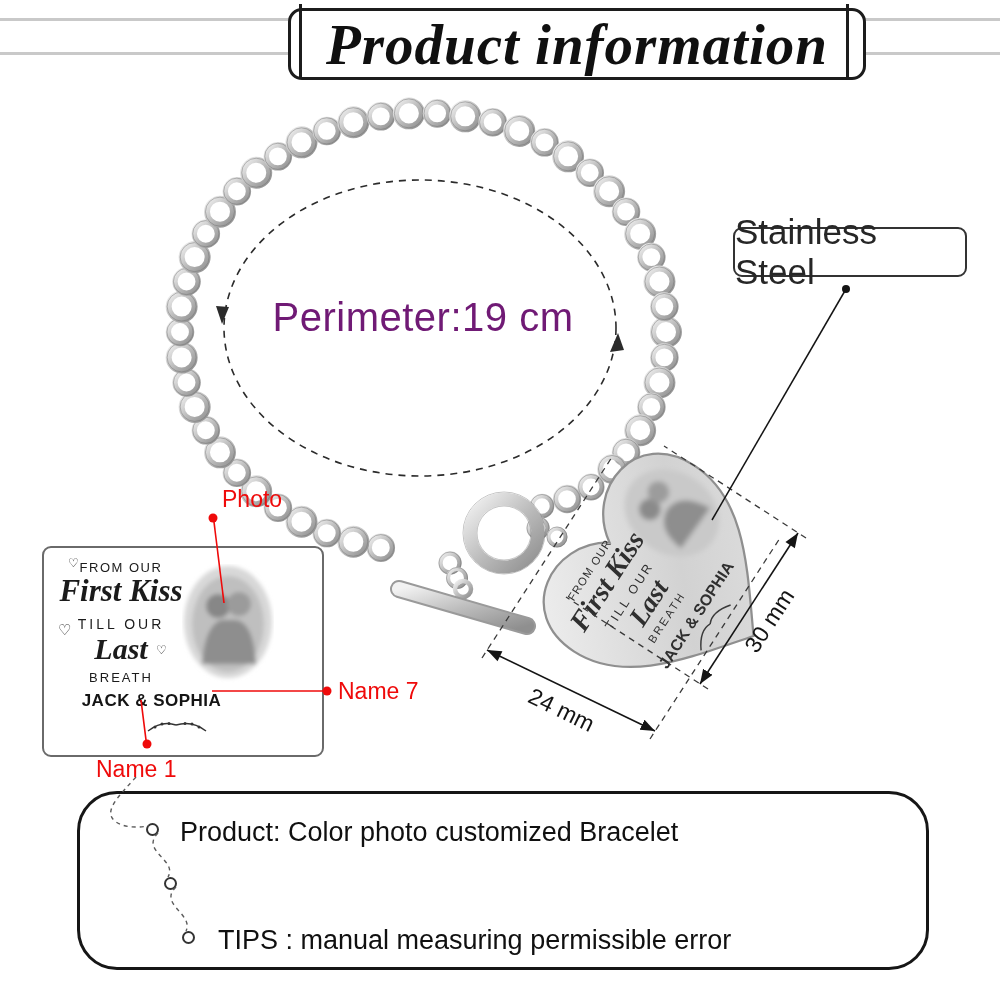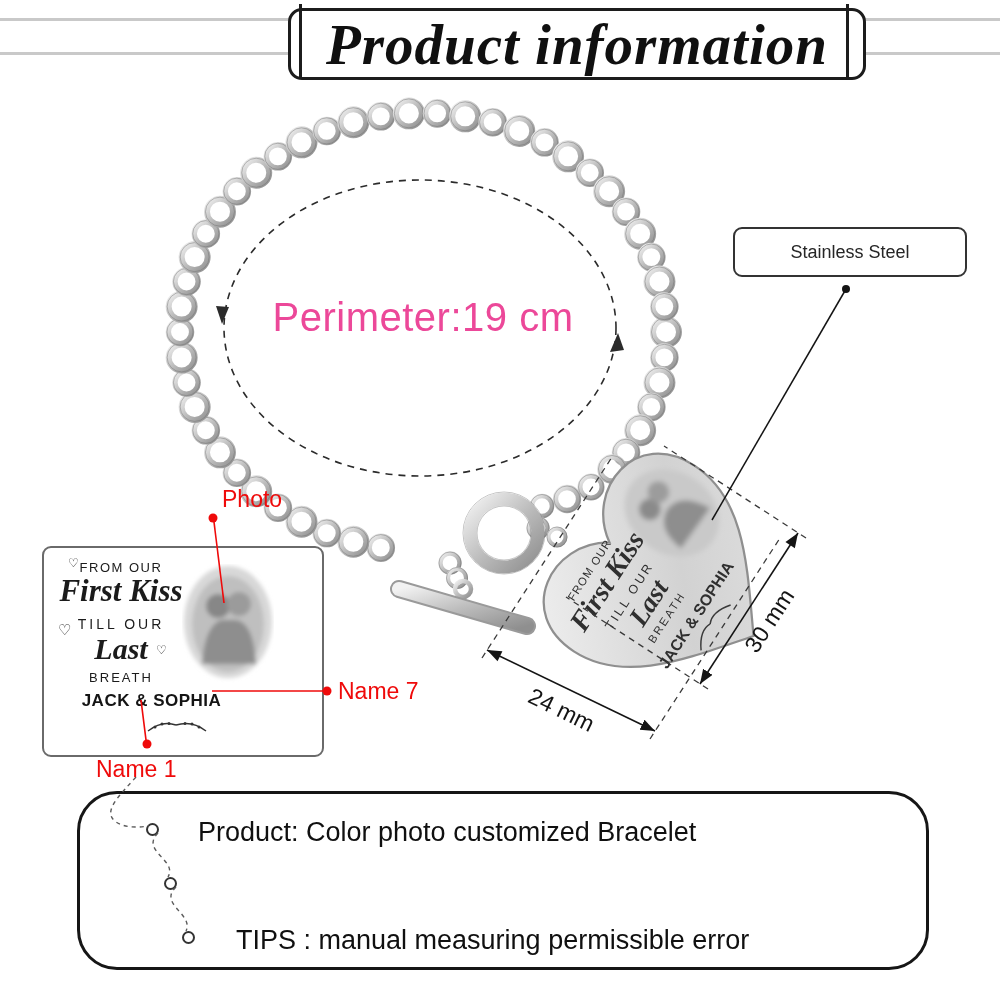--- a/index.html
+++ b/index.html
@@ -10,24 +10,24 @@
   .rule{position:absolute;left:0;width:1000px;height:3px;background:#c9c9c9;z-index:0;}
   .title-box{position:absolute;left:288px;top:8px;width:572px;height:66px;background:#fff;
              border:3px solid #1c1c1c;border-radius:14px;display:flex;align-items:center;
              justify-content:center;z-index:3;}
   .title-box h1{margin:0;font-family:"Liberation Serif",serif;font-style:italic;font-weight:bold;
                 font-size:57px;color:#101010;letter-spacing:1px;}
   .tick{position:absolute;top:4px;width:3px;height:74px;background:#1c1c1c;z-index:4;}
 
   
   .perimeter-label{position:absolute;left:423px;top:317px;transform:translate(-50%,-50%);
-                   font-size:40px;font-weight:500;color:#ec4899;letter-spacing:.5px;z-index:2;white-space:nowrap;}
+                   font-size:40px;font-weight:500;color:#701a75;letter-spacing:.5px;z-index:2;white-space:nowrap;}
   .material-box{position:absolute;left:733px;top:227px;width:230px;height:46px;border:2px solid #333;
                 border-radius:9px;display:flex;align-items:center;justify-content:center;
-                font-size:18px;color:#262626;background:#fff;z-index:3;}
+                font-size:35px;color:#262626;background:#fff;z-index:3;}
 
   
   .card{position:absolute;left:42px;top:546px;width:278px;height:207px;background:#fff;
         border:2px solid #6a6a6a;border-radius:9px;z-index:2;}
   .card .eng{position:absolute;left:2px;width:150px;text-align:center;color:#1b1b1b;}
   .e-small{font-size:13px;letter-spacing:1.5px;}
   .e-script{font-family:"Liberation Serif",serif;font-style:italic;font-weight:bold;font-size:31px;line-height:1;}
   #line-fromour{top:12px;}
   #line-firstkiss{top:27px;}
   #line-tillour{top:68px;font-size:14px;letter-spacing:3px;}
@@ -38,21 +38,21 @@
   .deco-heart{position:absolute;color:#2a2a2a;line-height:1;}
   .laurel{position:absolute;left:102px;top:169px;}
   .photo-blob{position:absolute;left:138px;top:16px;width:92px;height:120px;}
 
   
   .callout{position:absolute;color:var(--accent-red,#ef0a0a);font-size:23px;z-index:6;white-space:nowrap;}
 
   
   .specs{position:absolute;left:77px;top:791px;width:846px;height:173px;border:3px solid #161616;
          border-radius:40px;background:#fff;z-index:2;}
-  .spec-text{position:absolute;font-size:27px;color:#101010;z-index:3;white-space:nowrap;margin-left:18px;}
+  .spec-text{position:absolute;font-size:27px;color:#101010;z-index:3;white-space:nowrap;}
   .spec-dot{position:absolute;width:9px;height:9px;border:2px solid #333;border-radius:50%;
             background:#fff;z-index:3;}
 
   
   #scene{position:absolute;left:0;top:0;z-index:1;}
   #overlay{position:absolute;left:0;top:0;z-index:5;pointer-events:none;}
   svg text{font-family:"Liberation Sans",sans-serif;}
   .engrave{fill:#2f2f2f;text-anchor:middle;}
   .script{font-family:"Liberation Serif",serif;font-style:italic;font-weight:bold;}
   .measure{font-size:23px;fill:#141414;text-anchor:middle;}

